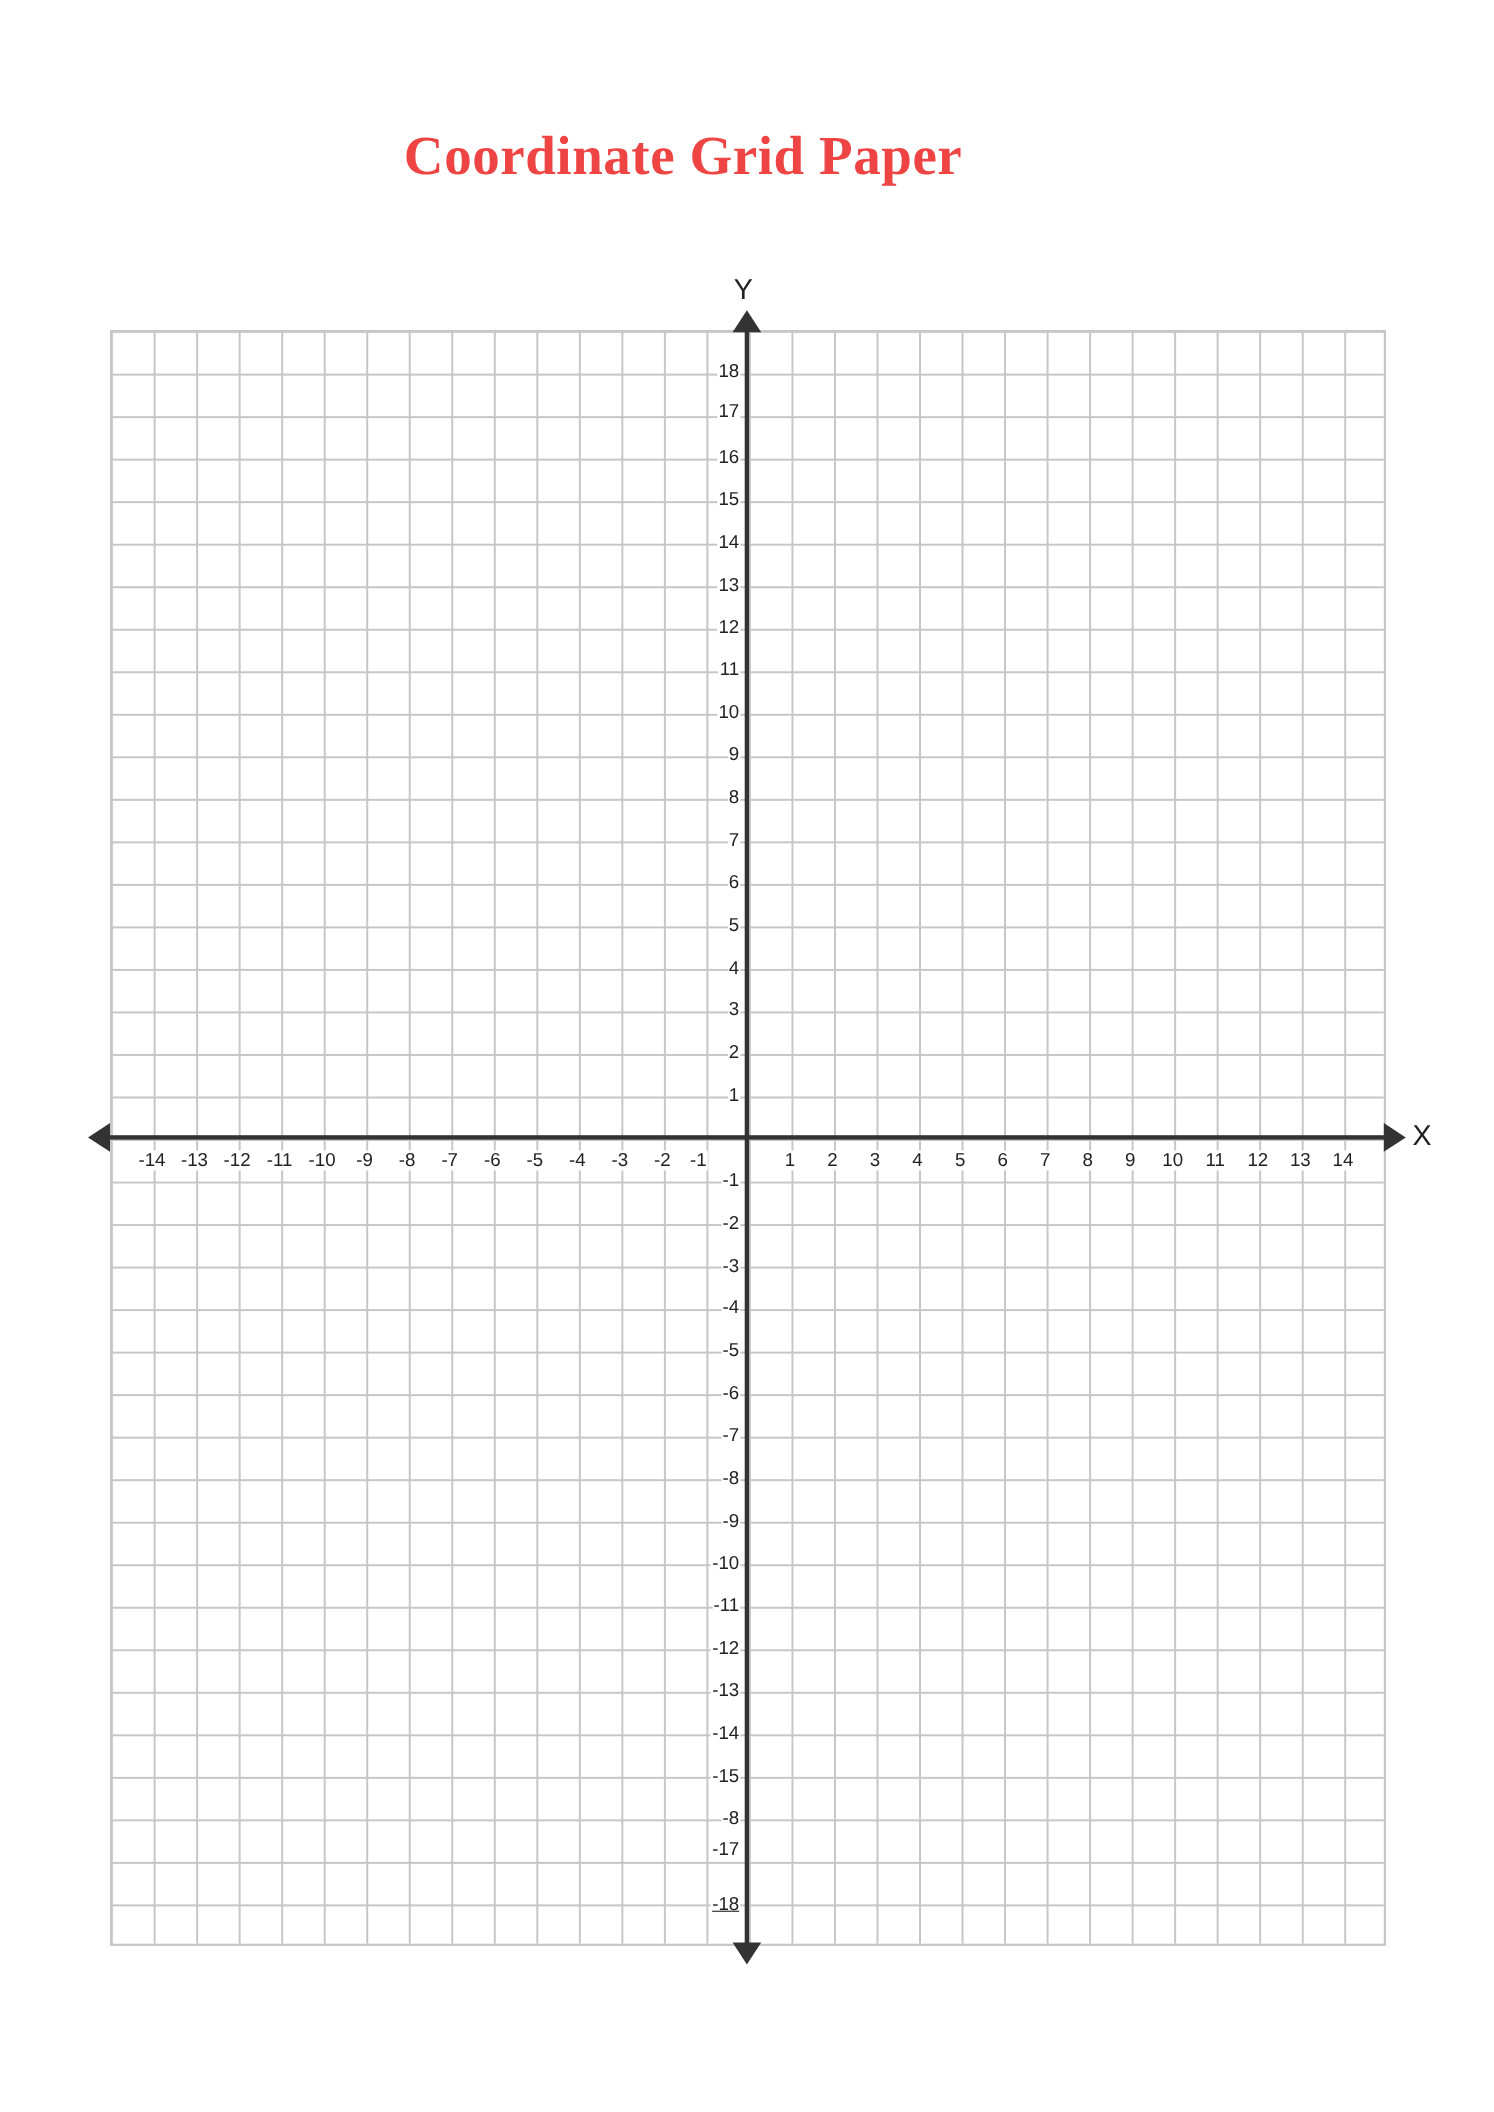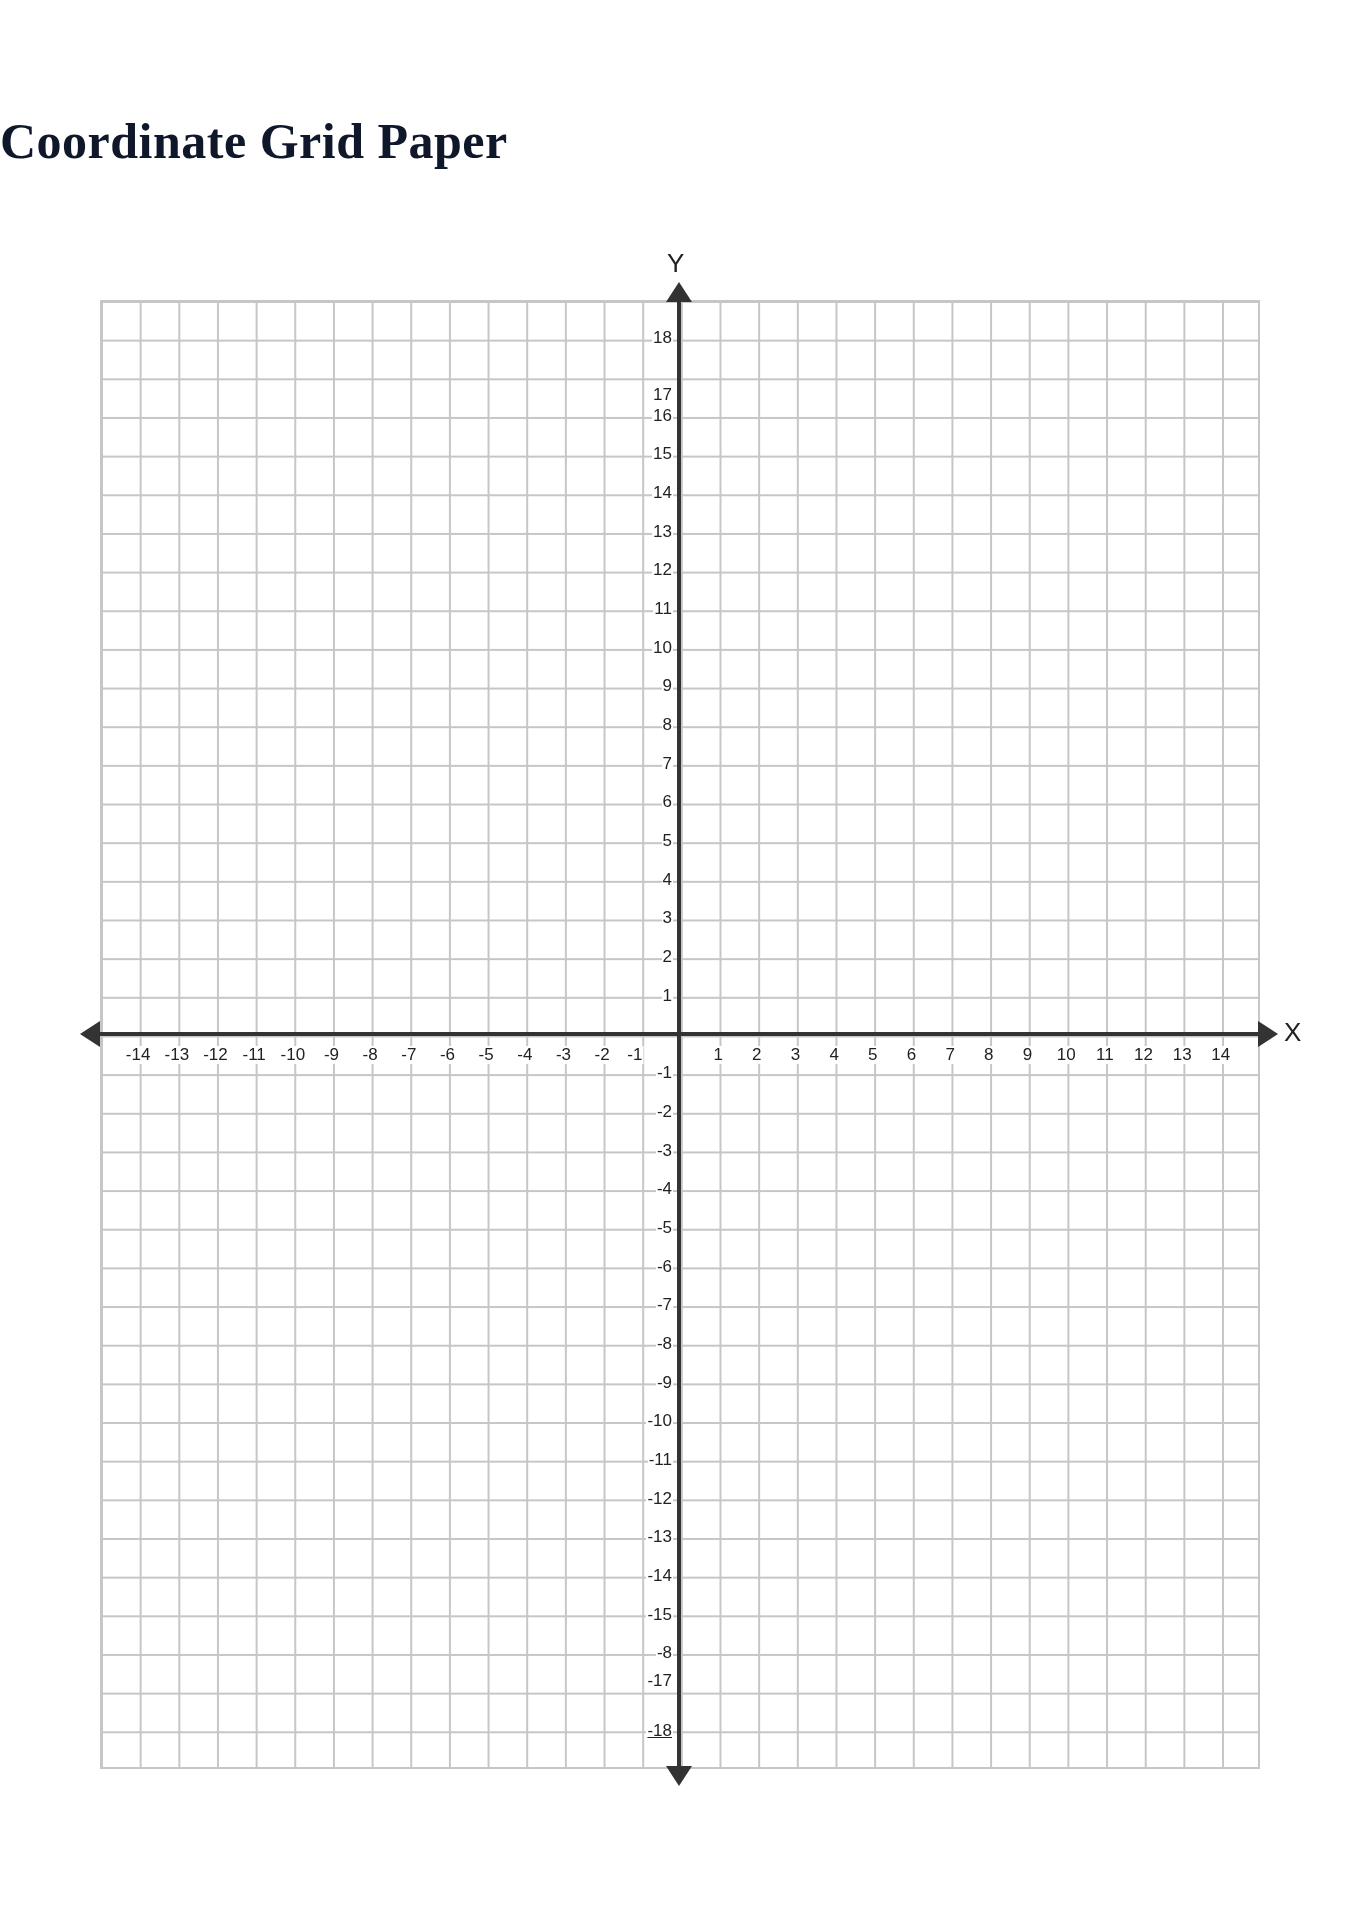--- a/index.html
+++ b/index.html
@@ -1,18 +1,18 @@
 <!DOCTYPE html>
 <html><head>
 <meta charset="utf-8">
 <style>
   html,body{margin:0;padding:0;background:#fff;}
   body{width:1358px;height:1920px;position:relative;overflow:hidden;}
-  .title{position:absolute;left:0;width:1242px;top:112px;
-    font-family:"Liberation Serif","DejaVu Serif",serif;font-weight:bold;font-size:50px;color:#0f172a;letter-spacing:0.5px;}
+  .title{position:absolute;left:0;width:1242px;top:112px;text-align:center;
+    font-family:"Liberation Serif","DejaVu Serif",serif;font-weight:bold;font-size:50px;color:#ef4444;letter-spacing:0.5px;}
   .grid{position:absolute;left:100px;top:300px;width:1160px;height:1469px;
     border:2px solid #c6c6c6;box-sizing:border-box;
     background-image:
       linear-gradient(to right,#c6c6c6 2px,transparent 2px),
       linear-gradient(to bottom,#c6c6c6 2px,transparent 2px);
     background-size:38.667px 38.66px;background-position:-1px -1px;}
   .axis-x{position:absolute;left:96px;top:1032px;width:1168px;height:4px;background:#333;}
   .axis-y{position:absolute;left:677px;top:296px;width:4px;height:1478px;background:#333;}
   .arrow{position:absolute;width:0;height:0;}
   .arrow-left{left:80px;top:1021px;border-top:13px solid transparent;border-bottom:13px solid transparent;border-right:20px solid #333;}
@@ -66,21 +66,21 @@
     <span class="lbl xl" style="left: 988.836px;">8</span>
     <span class="lbl xl" style="left: 1027.5px;">9</span>
     <span class="lbl xl" style="left: 1066.17px;">10</span>
     <span class="lbl xl" style="left: 1104.84px;">11</span>
     <span class="lbl xl" style="left: 1143.5px;">12</span>
     <span class="lbl xl" style="left: 1182.17px;">13</span>
     <span class="lbl xl" style="left: 1220.84px;">14</span>
   </div>
 <div id="yticks">
     <span class="lbl yl" style="top: 338.494px; margin-left: 28px;">18</span>
-    <span class="lbl yl" style="top: 395px;">17</span>
+    <span class="lbl yl" style="top: 374px;">17</span>
     <span class="lbl yl" style="top: 415.828px;">16</span>
     <span class="lbl yl" style="top: 454.495px;">15</span>
     <span class="lbl yl" style="top: 493.162px;">14</span>
     <span class="lbl yl" style="top: 531.829px;">13</span>
     <span class="lbl yl" style="top: 570.496px;">12</span>
     <span class="lbl yl" style="top: 609.163px;">11</span>
     <span class="lbl yl" style="top: 647.83px;">10</span>
     <span class="lbl yl" style="top: 686.497px;">9</span>
     <span class="lbl yl" style="top: 725.164px;">8</span>
     <span class="lbl yl" style="top: 763.831px;">7</span>

